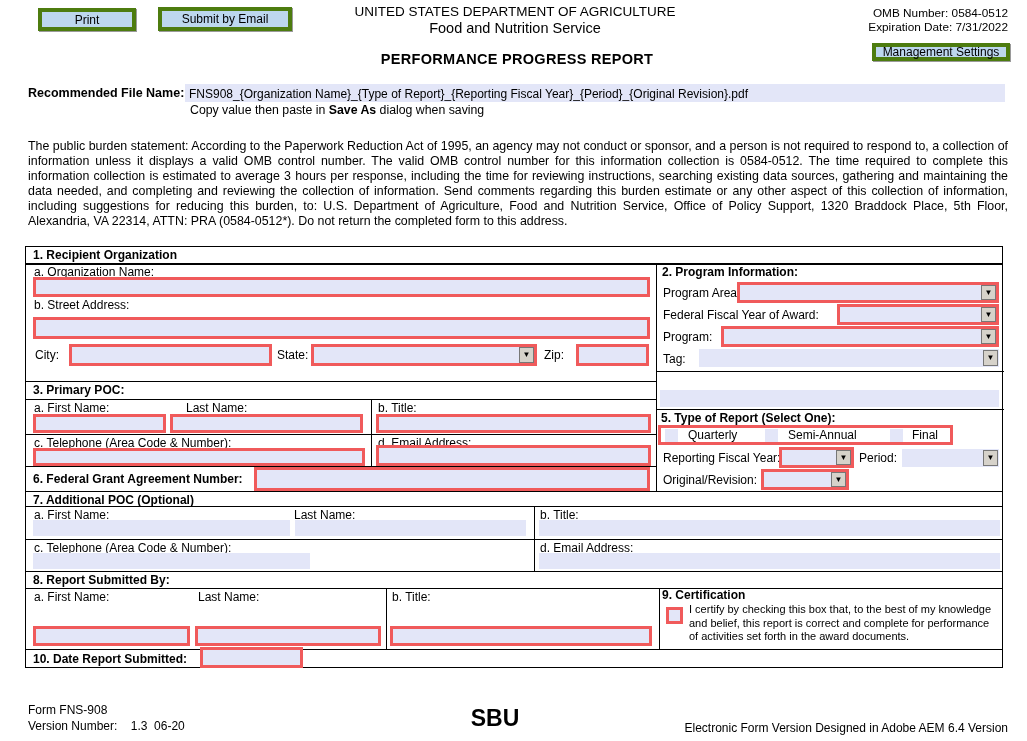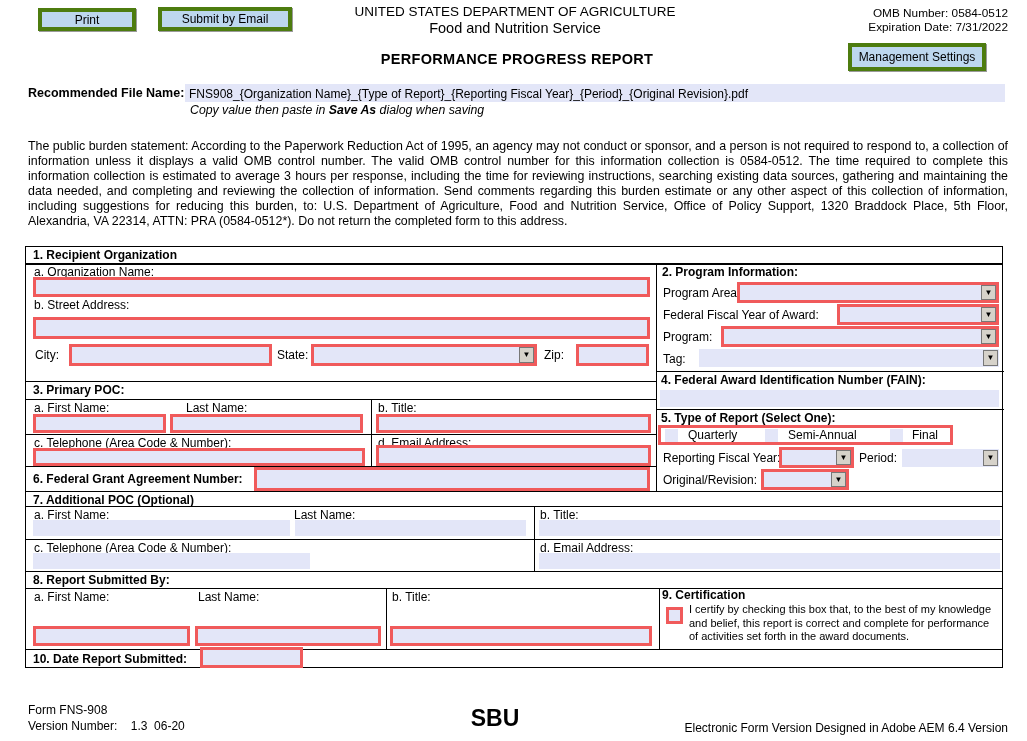--- a/index.html
+++ b/index.html
@@ -14,21 +14,21 @@
   }
   .abs{position:absolute;}
   .btn{
     position:absolute;background:var(--btnfill);
     border:4px solid #4d7c0f;box-shadow:1px 1px 0 #9a9a9a;
     font-size:12px;display:flex;align-items:center;justify-content:center;
     box-sizing:border-box;cursor:default;
   }
   .lbl{position:absolute;font-size:12px;white-space:nowrap;line-height:13px;}
   .b{font-weight:bold;}
-  .i{font-style:italic;}
+  .i{}
   .field{position:absolute;background:var(--lav);box-sizing:border-box;}
   .req{border:3px solid var(--red);}
   .ddarrow{
     position:absolute;right:1px;top:1px;bottom:1px;width:15px;
     background:#d6d2ca;border:1px solid #777;box-sizing:border-box;
     display:flex;align-items:center;justify-content:center;
     font-size:8px;line-height:8px;color:#000;
   }
   .req .ddarrow{right:0;top:0;bottom:0;}
   .hline{position:absolute;background:#000;height:1px;}
@@ -46,21 +46,21 @@
 <div class="btn" style="left:158px;top:7px;width:134px;height:24px">Submit by Email</div>
 
 <div class="ctr" style="left:0;top:4px;width:1030px;font-size:13.5px">UNITED STATES DEPARTMENT OF AGRICULTURE</div>
 <div class="ctr" style="left:0;top:20px;width:1030px;font-size:14.5px">Food and Nutrition Service</div>
 
 <div class="rt" style="left:700px;top:6px;width:308px;font-size:11.8px">OMB Number: 0584-0512</div>
 <div class="rt" style="left:700px;top:20px;width:308px;font-size:11.8px">Expiration Date: 7/31/2022</div>
 
 <div class="ctr b" style="left:0;top:51px;width:1034px;font-size:14.5px;letter-spacing:.3px">PERFORMANCE PROGRESS REPORT</div>
 
-<div class="btn" style="left:848px;top:43px;width:138px;height:28px">Management Settings</div>
+<div class="btn" style="left:872px;top:43px;width:138px;height:18px">Management Settings</div>
 
 <div class="lbl b" style="left:28px;top:87px;font-size:12.5px">Recommended File Name:</div>
 <div class="field" style="left:185px;top:84px;width:820px;height:18px">
   <span class="abs" style="left:4px;top:3px;font-size:12px;white-space:nowrap">FNS908_{Organization Name}_{Type of Report}_{Reporting Fiscal Year}_{Period}_{Original Revision}.pdf</span>
 </div>
 <div class="lbl i" style="left:190px;top:104px;font-size:12.3px">
   <span>Copy value then paste in </span><span class="b">Save As</span><span> dialog when saving</span>
 </div>
 
 <div class="abs" style="left:28px;top:139px;width:980px;font-size:12.4px;line-height:14.9px;text-align:justify">The public burden statement: According to the Paperwork Reduction Act of 1995, an agency may not conduct or sponsor, and a person is not required to respond to, a collection of information unless it displays a valid OMB control number. The valid OMB control number for this information collection is 0584-0512. The time required to complete this information collection is estimated to average 3 hours per response, including the time for reviewing instructions, searching existing data sources, gathering and maintaining the data needed, and completing and reviewing the collection of information. Send comments regarding this burden estimate or any other aspect of this collection of information, including suggestions for reducing this burden, to: U.S. Department of Agriculture, Food and Nutrition Service, Office of Policy Support, 1320 Braddock Place, 5th Floor, Alexandria, VA 22314, ATTN: PRA (0584-0512*). Do not return the completed form to this address.</div>
@@ -128,21 +128,20 @@
     <span class="ddarrow">▼</span>
   </div>
 
   <div class="lbl" style="left:637px;top:106px">Tag:</div>
   <div class="field" style="left:673px;top:102px;width:300px;height:18px">
     <span class="ddarrow">▼</span>
   </div>
 
   <div class="hline" style="left:630px;top:124px;width:348px"></div>
 
-  <div class="lbl b" style="left:635px;top:127px">4. Federal Award Identification Number (FAIN):</div>
   <div class="field" style="left:634px;top:143px;width:339px;height:17px"></div>
 
   <div class="hline" style="left:630px;top:162px;width:348px"></div>
 
   <div class="lbl b" style="left:635px;top:165px">5. Type of Report (Select One):</div>
   <div class="abs req" style="left:632px;top:178px;width:295px;height:20px;box-sizing:border-box;background:#fff">
     <span class="cbx" style="left:4px;top:1px"></span>
     <span class="lbl" style="left:27px;top:1px">Quarterly</span>
     <span class="cbx" style="left:104px;top:1px"></span>
     <span class="lbl" style="left:127px;top:1px">Semi-Annual</span>

